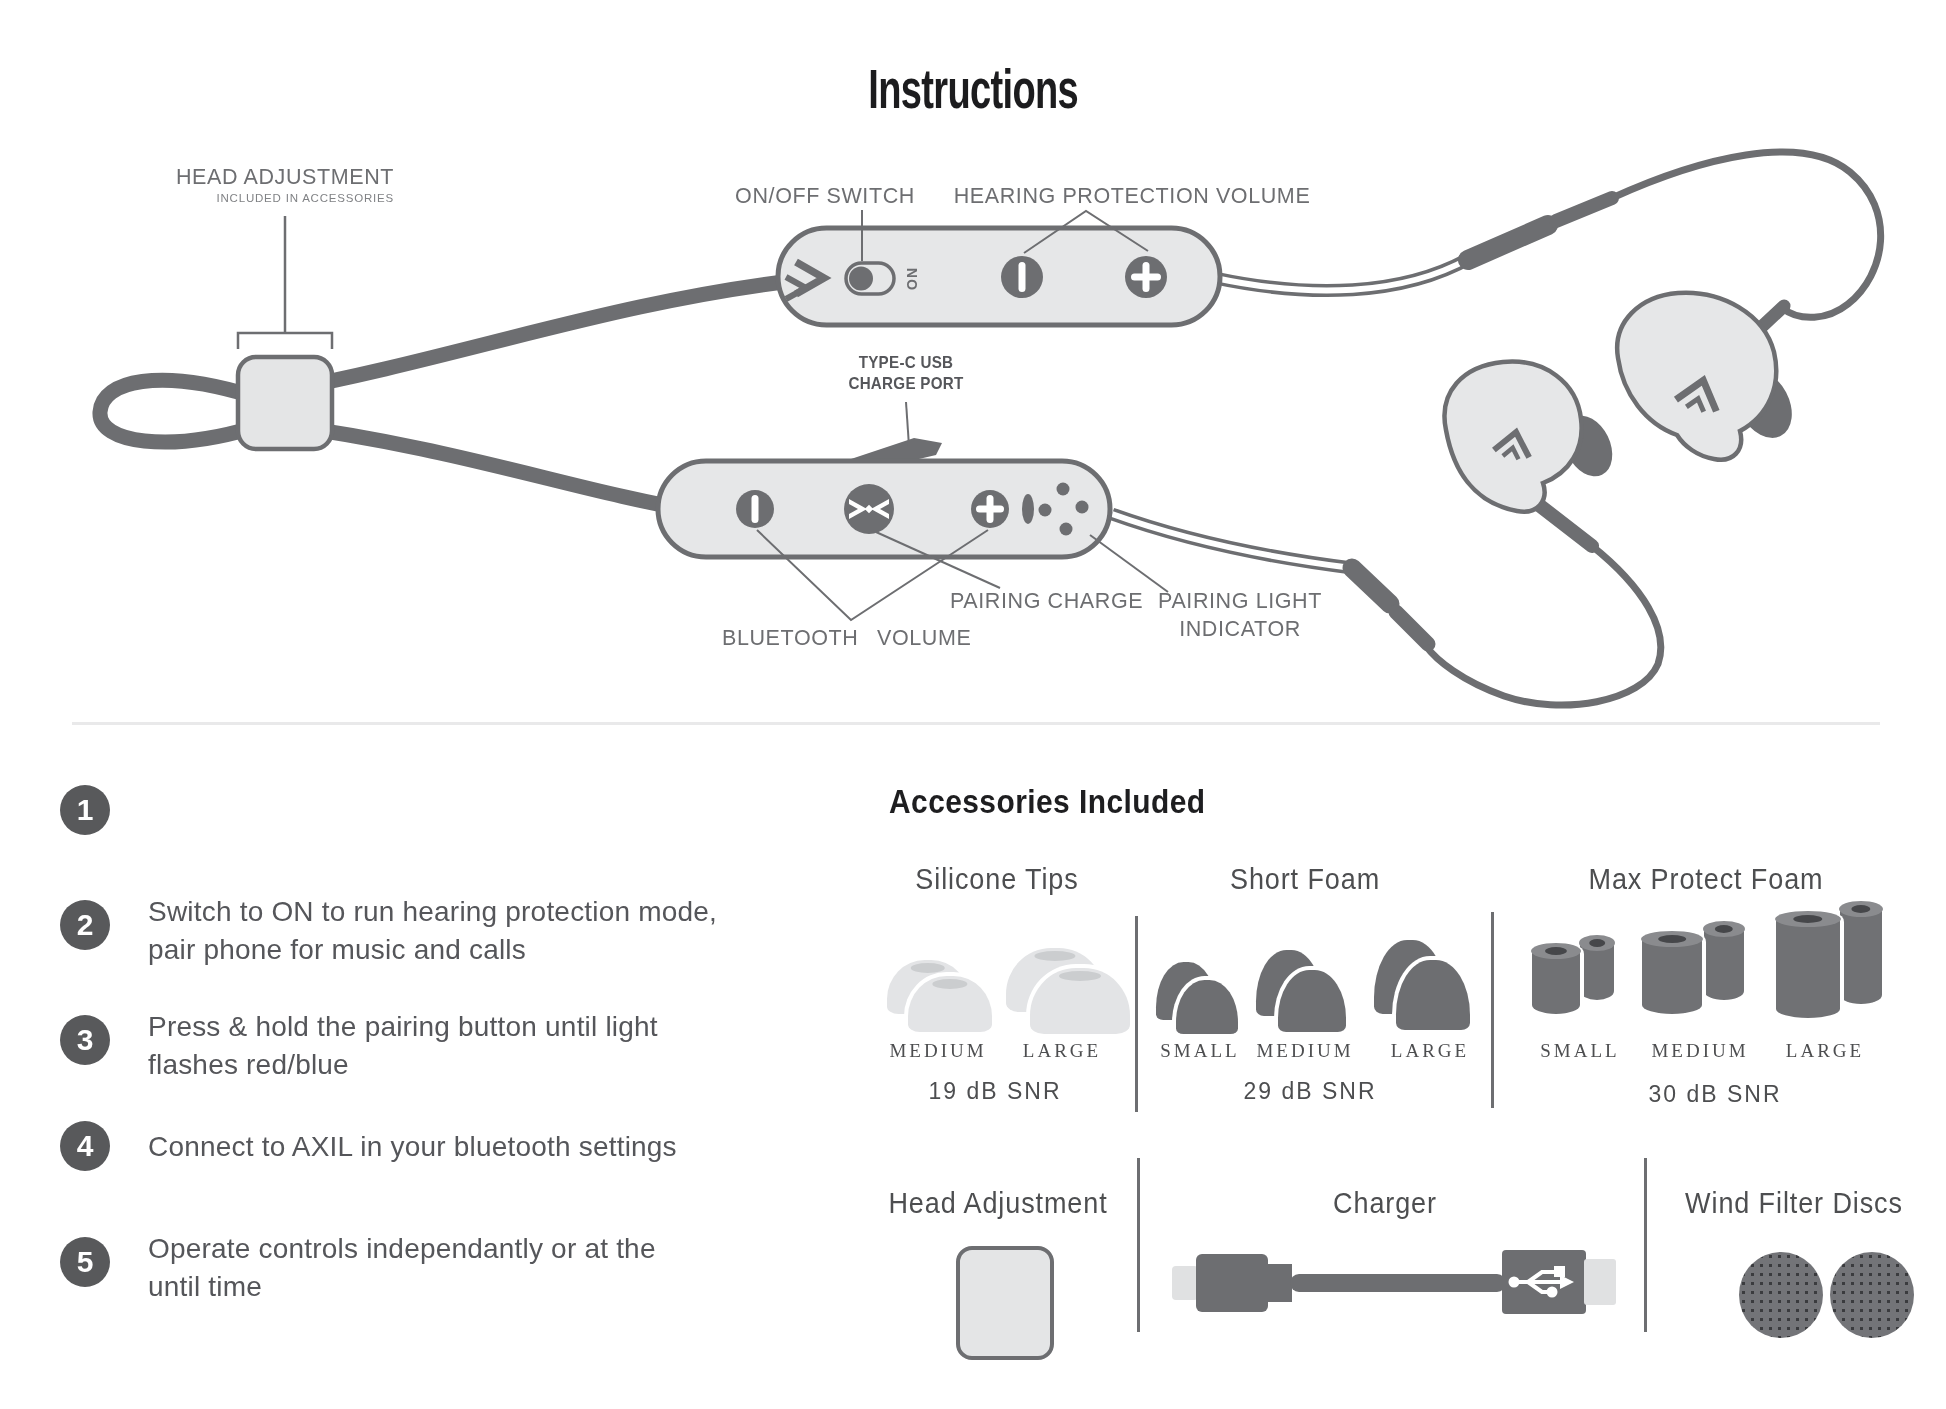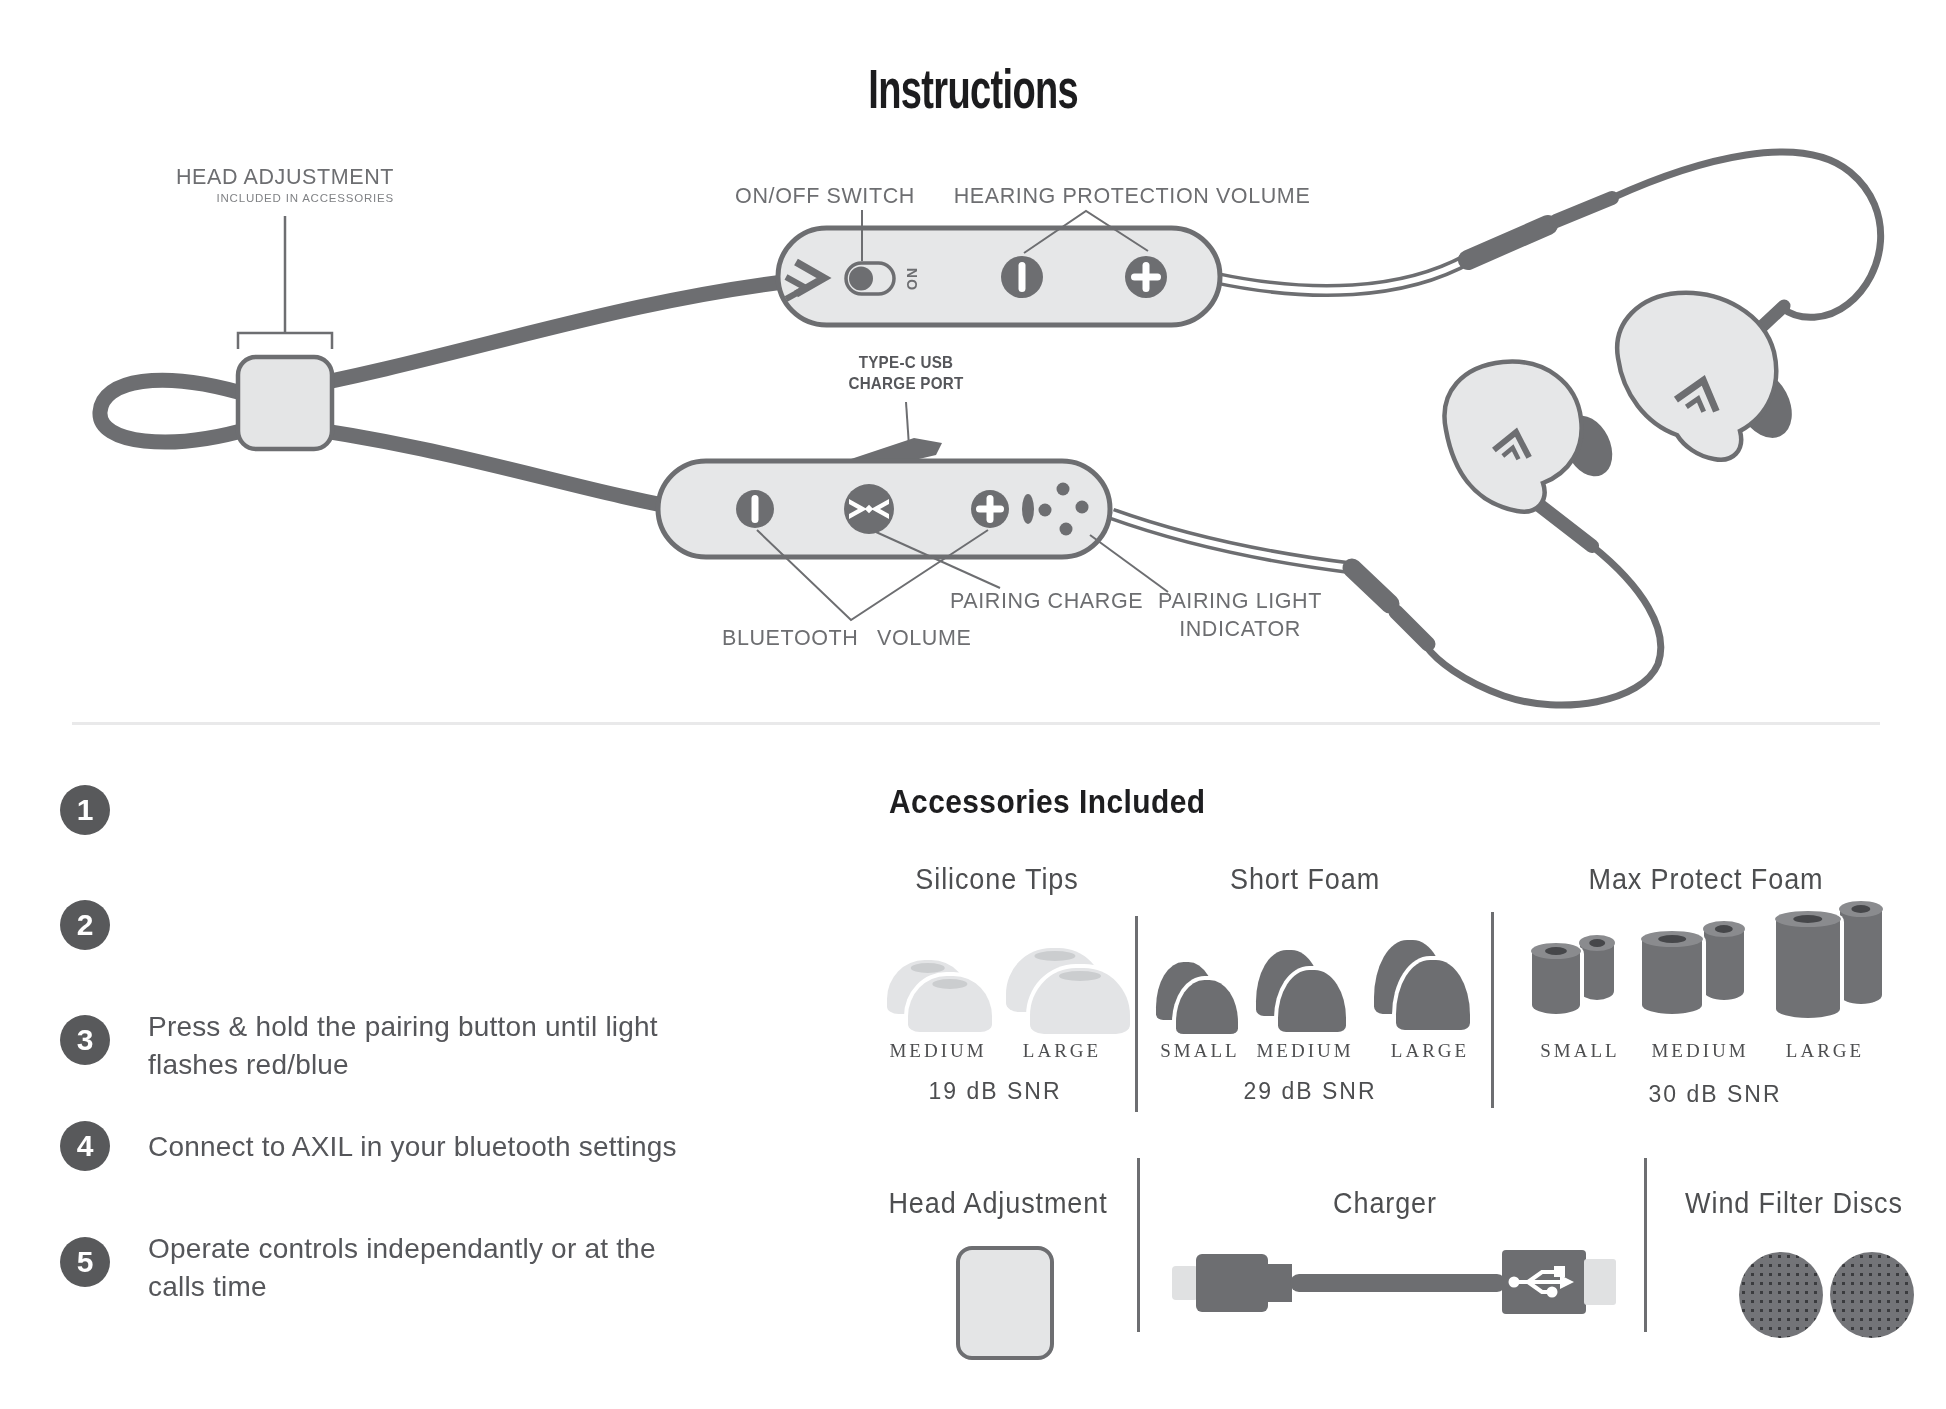--- a/index.html
+++ b/index.html
@@ -183,33 +183,37 @@
   </div>
   <div class="lbl" style="left:950px;top:589px;">PAIRING CHARGE</div>
   <div class="lbl ctr" style="left:1240px;top:589px;text-align:right;">PAIRING LIGHT</div>
   <div class="lbl ctr" style="left:1240px;top:617px;">INDICATOR</div>
   <div class="lbl" style="left:722px;top:626px;word-spacing:12px;">BLUETOOTH VOLUME</div>
 
   <div class="hsep"></div>
 
   <div class="step-circle" style="top:785px;">1</div>
   <div class="step-circle" style="top:900px;">2</div>
+  <div class="step-text" style="top:893px;">
+    <div>Switch to ON to run hearing protection mode,</div>
+    <div>pair phone for music and calls</div>
+  </div>
   <div class="step-circle" style="top:1015px;">3</div>
   <div class="step-text" style="top:1008px;">
     <div>Press &amp; hold the pairing button until light</div>
     <div>flashes red/blue</div>
   </div>
   <div class="step-circle" style="top:1121px;">4</div>
   <div class="step-text" style="top:1128px;">
     <div>Connect to AXIL in your bluetooth settings</div>
   </div>
   <div class="step-circle" style="top:1237px;">5</div>
   <div class="step-text" style="top:1230px;">
     <div>Operate controls independantly or at the</div>
-    <div>calls time</div>
+    <div>until time</div>
   </div>
 
   <div class="acc-heading" style="left:889px;top:782px;">Accessories Included</div>
 
   <div class="tip-title" style="left:997px;top:862px;">Silicone Tips</div>
   <div class="tip-title" style="left:1305px;top:862px;">Short Foam</div>
   <div class="tip-title" style="left:1706px;top:862px;">Max Protect Foam</div>
 
   <div class="vdiv" style="left:1135px;top:916px;height:196px;"></div>
   <div class="vdiv" style="left:1491px;top:912px;height:196px;"></div>

